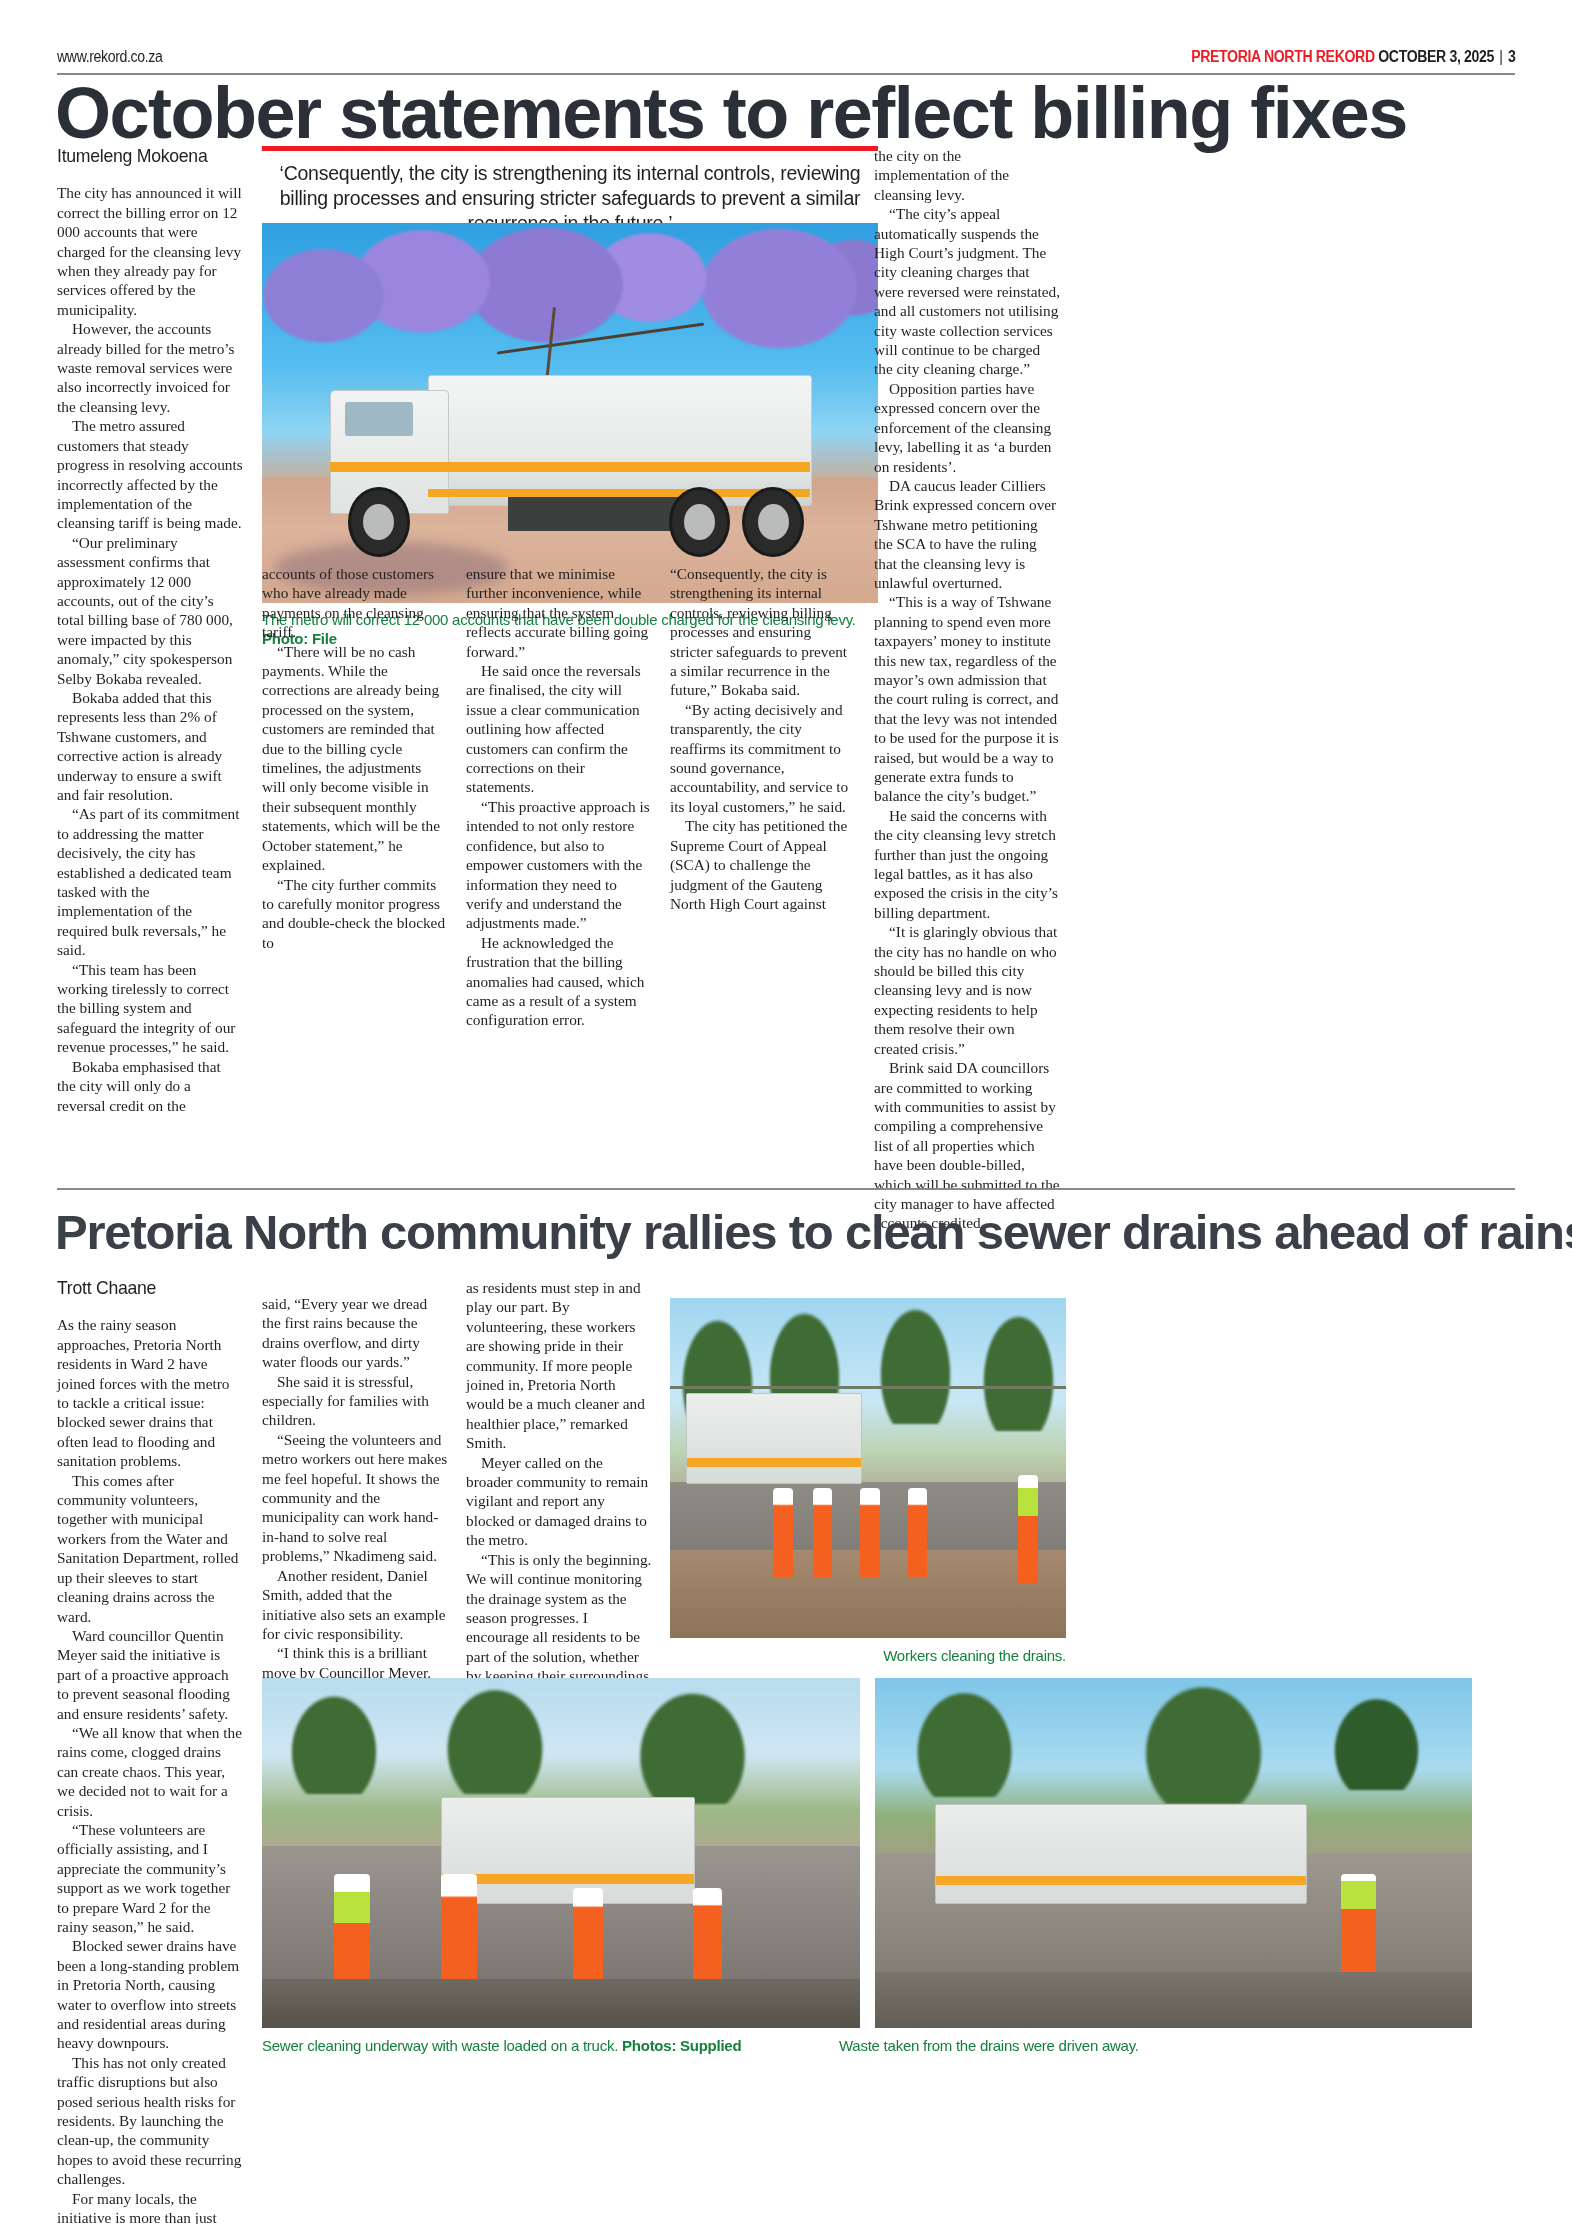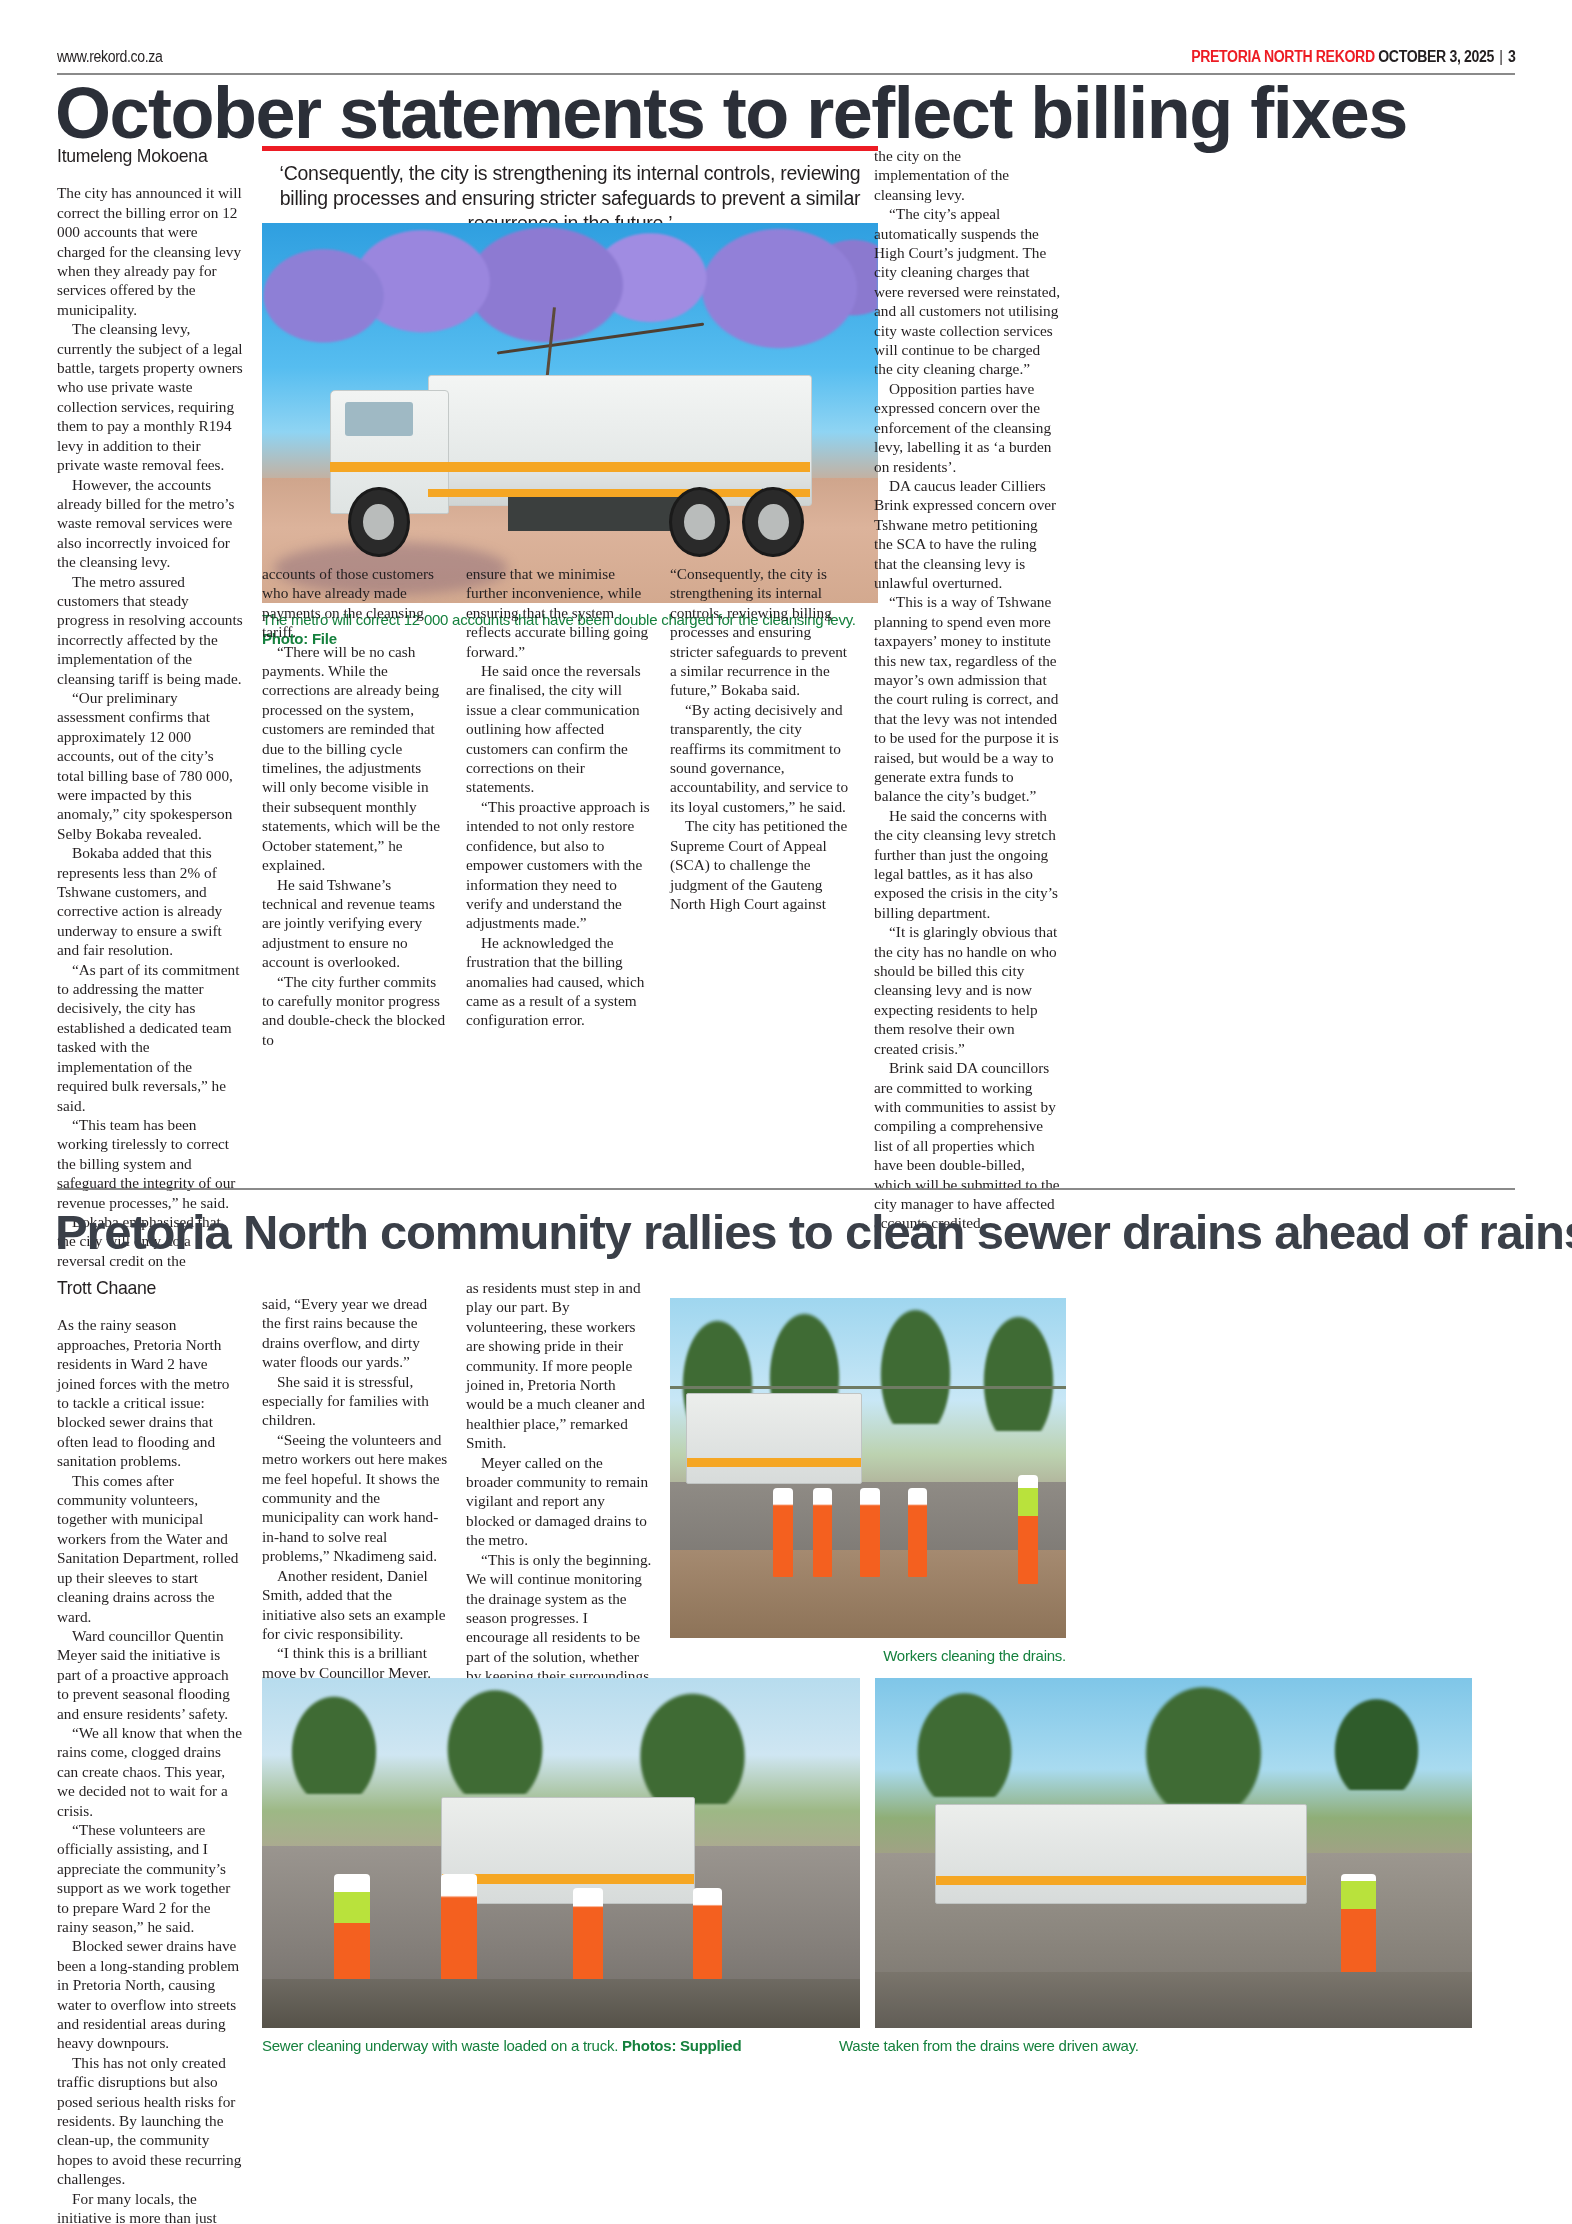--- a/index.html
+++ b/index.html
@@ -184,21 +184,20 @@
   </div>
   <div class="rule-top"></div>
 
   <div class="headline1">October statements to reflect billing fixes</div>
 
   <div class="a1">
 
     <div class="a1c1 col">
       <div class="byline">Itumeleng Mokoena</div>
       <p class="first">The city has announced it will correct the billing error on 12 000 accounts that were charged for the cleansing levy when they already pay for services offered by the municipality.</p>
-      <p>The cleansing levy, currently the subject of a legal battle, targets property owners who use private waste collection services, requiring them to pay a monthly R194 levy in addition to their private waste removal fees.</p>
       <p>However, the accounts already billed for the metro’s waste removal services were also incorrectly invoiced for the cleansing levy.</p>
       <p>The metro assured customers that steady progress in resolving accounts incorrectly affected by the implementation of the cleansing tariff is being made.</p>
       <p>“Our preliminary assessment confirms that approximately 12 000 accounts, out of the city’s total billing base of 780 000, were impacted by this anomaly,” city spokesperson Selby Bokaba revealed.</p>
       <p>Bokaba added that this represents less than 2% of Tshwane customers, and corrective action is already underway to ensure a swift and fair resolution.</p>
       <p>“As part of its commitment to addressing the matter decisively, the city has established a dedicated team tasked with the implementation of the required bulk reversals,” he said.</p>
       <p>“This team has been working tirelessly to correct the billing system and safeguard the integrity of our revenue processes,” he said.</p>
       <p>Bokaba emphasised that the city will only do a reversal credit on the</p>
     </div>
 
     <div class="pullwrap">
@@ -235,21 +234,20 @@
 
     <div class="cap1 cap">
       <span>The metro will correct 12 000 accounts that have been double charged for the cleansing levy.</span>
       <b>Photo: File</b>
     </div>
 
     <div class="a1low">
       <div class="a1c2 col">
         <p class="first">accounts of those customers who have already made payments on the cleansing tariff.</p>
         <p>“There will be no cash payments. While the corrections are already being processed on the system, customers are reminded that due to the billing cycle timelines, the adjustments will only become visible in their subsequent monthly statements, which will be the October statement,” he explained.</p>
-        <p>He said Tshwane’s technical and revenue teams are jointly verifying every adjustment to ensure no account is overlooked.</p>
         <p>“The city further commits to carefully monitor progress and double-check the blocked to</p>
       </div>
       <div class="a1c3 col">
         <p class="first">ensure that we minimise further inconvenience, while ensuring that the system reflects accurate billing going forward.”</p>
         <p>He said once the reversals are finalised, the city will issue a clear communication outlining how affected customers can confirm the corrections on their statements.</p>
         <p>“This proactive approach is intended to not only restore confidence, but also to empower customers with the information they need to verify and understand the adjustments made.”</p>
         <p>He acknowledged the frustration that the billing anomalies had caused, which came as a result of a system configuration error.</p>
       </div>
       <div class="a1c4 col">
         <p class="first">“Consequently, the city is strengthening its internal controls, reviewing billing processes and ensuring stricter safeguards to prevent a similar recurrence in the future,” Bokaba said.</p>

